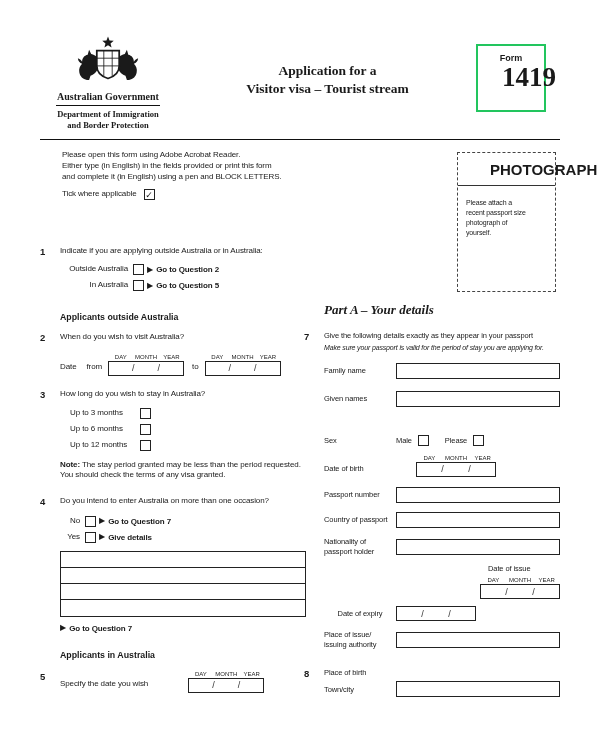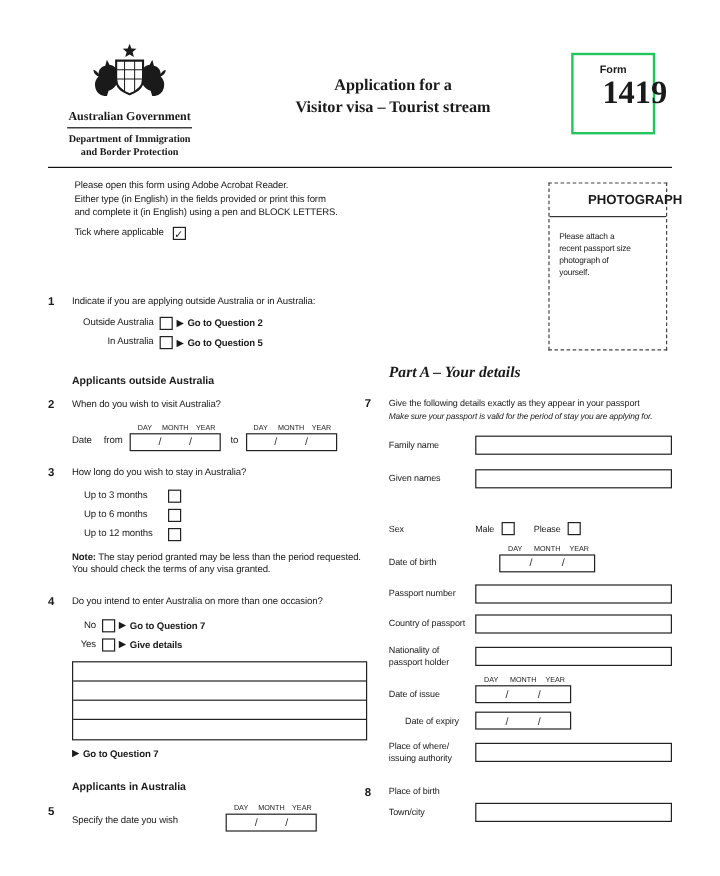--- a/index.html
+++ b/index.html
@@ -75,21 +75,21 @@
     <div>and complete it (in English) using a pen and BLOCK LETTERS.</div>
     <div style="display:flex;align-items:center;margin-top:7px;">
       <span>Tick where applicable</span>
       <span class="cb" style="margin-left:7px;display:inline-flex;align-items:center;justify-content:center;">
           <span style="font-size:9px;">✓</span>
         </span>
     </div>
   </div>
 
   <div class="abs" style="left:457px;top:152px;width:99px;height:140px;border:1px dashed #444;padding:8px;">
-    <div class="b" style="font-size:11px;padding-left:24px;">PHOTOGRAPH</div>
+    <div class="b" style="font-size:15px;padding-left:24px;">PHOTOGRAPH</div>
     <div style="border-top:1px solid #333;margin:7px -8px 12px -8px;"></div>
     <div class="t7" style="width:60px;">Please attach a recent passport size photograph of yourself.</div>
   </div>
 
   <div class="abs" style="left:40px;top:246px;width:300px;">
     <div class="q">
       <span class="qnum">1</span>
       <span class="qbody t8">Indicate if you are applying outside Australia or in Australia:</span>
     </div>
     <div class="optrow" style="margin-top:7px;">
@@ -269,21 +269,21 @@
           <div class="fbox"></div>
         </div>
         <div class="frow" style="margin-top:9px;">
           <div class="flabel">
             <div>Nationality of</div>
             <div>passport holder</div>
           </div>
           <div class="fbox"></div>
         </div>
 
-        <div class="frow" style="margin-top:8px;align-items:flex-end;">
+        <div class="frow" style="margin-top:8px;align-items:flex-end;flex-direction:column;">
           <span class="flabel" style="margin-bottom:3px;">Date of issue</span>
           <div>
             <div class="dmy w80">
               <span>DAY</span>
               <span>MONTH</span>
               <span>YEAR</span>
             </div>
             <div class="datebox w80">
               <span class="sl">/</span>
               <span class="sl">/</span>
@@ -293,21 +293,21 @@
         <div class="frow" style="margin-top:7px;text-align:center;">
           <span class="flabel">Date of expiry</span>
           <div class="datebox w80">
             <span class="sl">/</span>
             <span class="sl">/</span>
           </div>
         </div>
 
         <div class="frow" style="margin-top:9px;">
           <div class="flabel">
-            <div>Place of where/</div>
+            <div>Place of issue/</div>
             <div>issuing authority</div>
           </div>
           <div class="fbox"></div>
         </div>
       </div>
     </div>
 
     <div class="q" style="margin-top:18px;">
       <span class="qnum">8</span>
       <div class="qbody">

